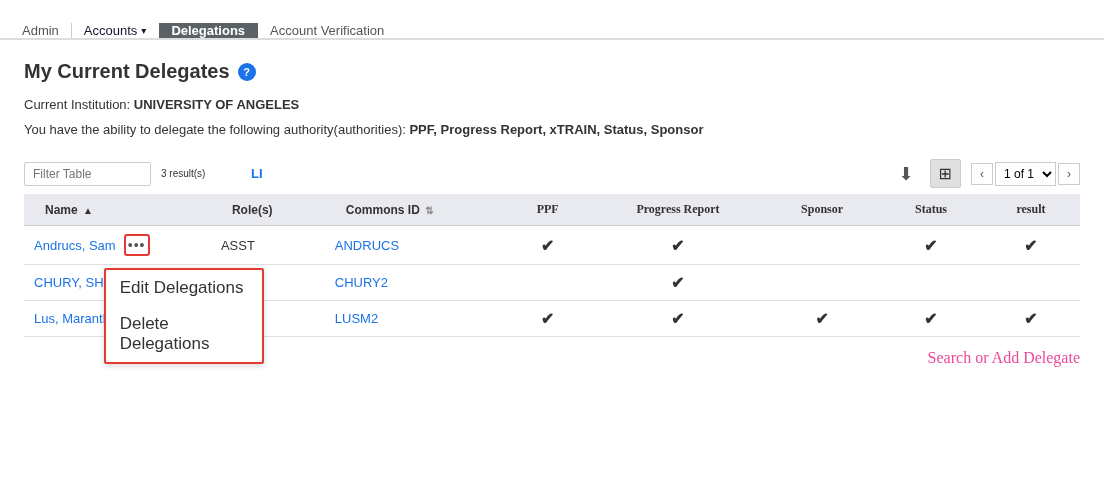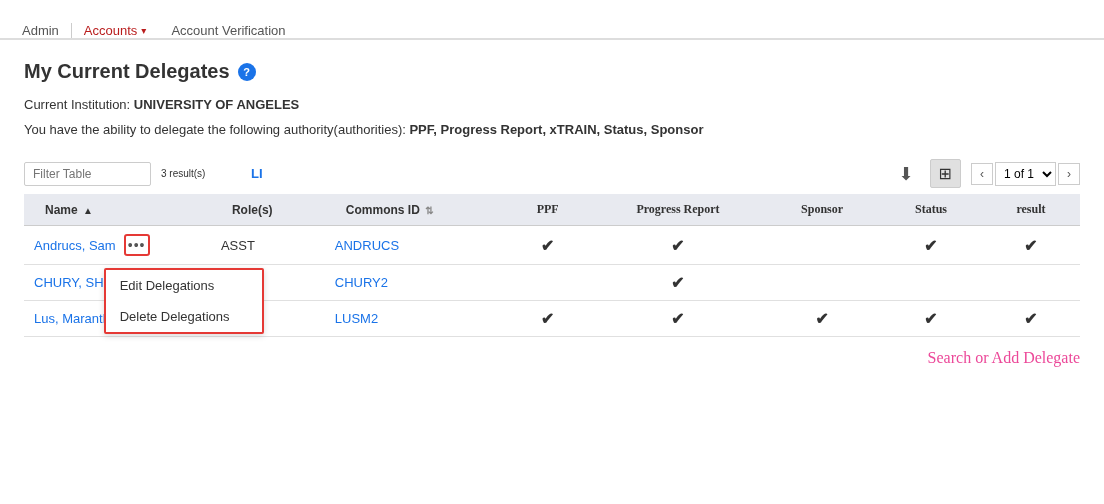--- a/index.html
+++ b/index.html
@@ -27,21 +27,21 @@
       color: #555;
       border-right: 1px solid #ccc;
       font-weight: normal;
     }
     .nav-item.active {
       background: #5a6268;
       color: #fff;
       font-weight: bold;
     }
     .nav-item.accounts {
-      color: #b91c1c;
+      color: #0f172a;
     }
     .nav-item .dropdown-arrow {
       margin-left: 4px;
       font-size: 10px;
     }
 
     
     .main { padding: 20px 24px; }
 
     .page-title {
@@ -197,21 +197,21 @@
       left: -20px;
       background: #fff;
       border: 2px solid #e53935;
       border-radius: 2px;
       z-index: 100;
       min-width: 160px;
       box-shadow: 0 2px 6px rgba(0,0,0,0.15);
     }
     .dropdown-menu-item {
       padding: 8px 14px;
-      font-size: 13px;
+      font-size: 17px;
       color: #333;
       cursor: pointer;
     }
 
     
     .bottom-link-row {
       display: flex;
       justify-content: flex-end;
       padding: 12px 0 4px;
     }
@@ -228,20 +228,23 @@
 </head>
 <body>
 
 <nav class="top-nav">
   <div class="nav-item admin">
     <span>Admin</span>
   </div>
   <div class="nav-item accounts">
     <span>Accounts</span>
     <span class="dropdown-arrow">▾</span>
+  </div>
+  <div class="nav-item active">
+    <span>Delegations</span>
   </div>
   <div class="nav-item">
     <span>Account Verification</span>
   </div>
 </nav>
 
 <div class="main">
 
   <div class="page-title">
     <span>My Current Delegates</span>

